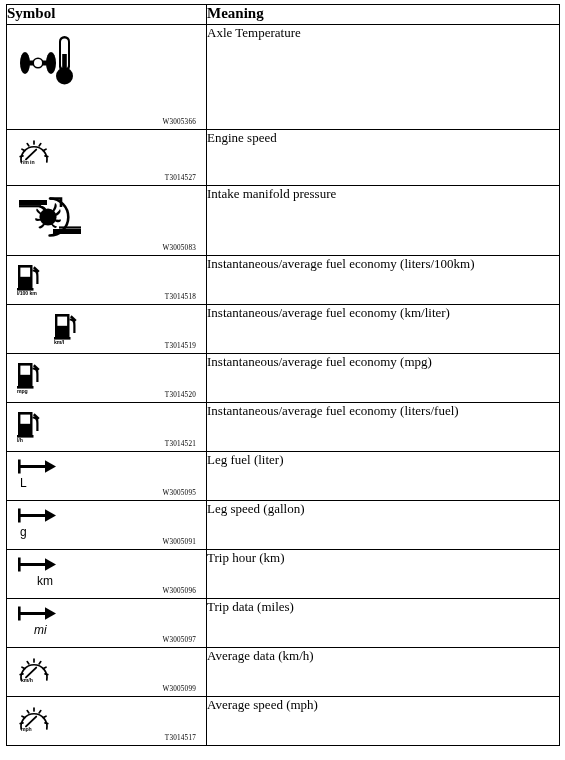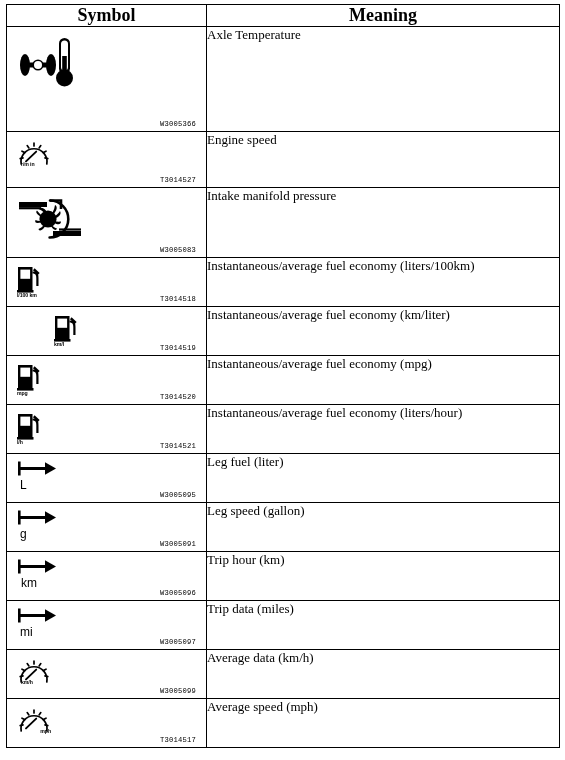--- a/index.html
+++ b/index.html
@@ -29,23 +29,23 @@
   }
   table.symbol-table td, table.symbol-table th {
     border: 1.6px solid #000000;
     padding: 0;
     vertical-align: top;
   }
   col.c-symbol { width: 200px; }
   col.c-meaning { width: 353px; }
 
   th.head-cell {
-    text-align: center;
+    text-align: left;
     font-weight: bold;
-    font-size: 18px;
+    font-size: 15px;
     padding: 5px 0 5px 9px;
     height: 19px;
     vertical-align: middle;
   }
 
   td.symbol-cell {
     position: relative;
   }
   td.meaning-cell {
     font-size: 13px;
@@ -61,21 +61,21 @@
   .glyph {
     position: absolute;
     left: 10px;
     top: 7px;
   }
   .code {
     position: absolute;
     right: 10px;
     bottom: 3px;
     font-size: 7.2px;
-    font-family: Liberation Mono, monospace;
+    font-family: Liberation Serif, serif;
     letter-spacing: 0.2px;
     white-space: nowrap;
   }
 
   
   .unit-label {
     font-family: "Liberation Sans", sans-serif;
     font-size: 5.2px;
     font-weight: bold;
     line-height: 1;
@@ -287,21 +287,21 @@
           <path d="M15.5 6.5 C 21.5 6.5, 21.5 9.5, 21.5 13.5 L21.5 21 L19.3 21 L19.3 13.5 C19.3 10.8, 19.0 8.6, 15.5 8.6 Z"></path>
 
           <path d="M17.6 3.2 L22.6 8.0 L20.6 10.0 L16.0 5.2 Z"></path>
         </g>
       </svg>
                 <div class="unit-label" style="margin-top: 0px; margin-left: 0px;">l/h</div>
               </div>
               <div class="code">T3014521</div>
             </div>
           </td>
-          <td class="meaning-cell">Instantaneous/average fuel economy (liters/hour)</td>
+          <td class="meaning-cell">Instantaneous/average fuel economy (liters/fuel)</td>
         </tr>
         <tr>
           <td class="symbol-cell" style="height: 48px;">
             <div class="sym-wrap" style="height: 48px;">
               <div class="glyph">
                 <svg width="40" height="22" viewBox="0 0 40 22" aria-hidden="true">
         <g fill="#000" stroke="#000">
 
           <rect x="1" y="0.5" width="2.6" height="14" stroke-width="0"></rect>
 
@@ -345,42 +345,42 @@
                 <svg width="40" height="22" viewBox="0 0 40 22" aria-hidden="true">
         <g fill="#000" stroke="#000">
 
           <rect x="1" y="0.5" width="2.6" height="14" stroke-width="0"></rect>
 
           <rect x="1" y="6.0" width="29" height="3.0" stroke-width="0"></rect>
 
           <path d="M28 1.2 L39 7.5 L28 13.8 Z" stroke-width="0"></path>
         </g>
       </svg>
-                <div class="unit-label big" style="margin-top: -4px; margin-left: 4px;">km</div>
+                <div class="unit-label big" style="margin-top: -4px; margin-left: 20px;">km</div>
               </div>
               <div class="code">W3005096</div>
             </div>
           </td>
           <td class="meaning-cell">Trip hour (km)</td>
         </tr>
         <tr>
           <td class="symbol-cell" style="height: 48px;">
             <div class="sym-wrap" style="height: 48px;">
               <div class="glyph">
                 <svg width="40" height="22" viewBox="0 0 40 22" aria-hidden="true">
         <g fill="#000" stroke="#000">
 
           <rect x="1" y="0.5" width="2.6" height="14" stroke-width="0"></rect>
 
           <rect x="1" y="6.0" width="29" height="3.0" stroke-width="0"></rect>
 
           <path d="M28 1.2 L39 7.5 L28 13.8 Z" stroke-width="0"></path>
         </g>
       </svg>
-                <div class="unit-label big" style="margin-top: -4px; margin-left: 3px;">mi</div>
+                <div class="unit-label big" style="margin-top: -4px; margin-left: 17px; font-style: italic;">mi</div>
               </div>
               <div class="code">W3005097</div>
             </div>
           </td>
           <td class="meaning-cell">Trip data (miles)</td>
         </tr>
         <tr>
           <td class="symbol-cell" style="height: 48px; margin-left: 12px;">
             <div class="sym-wrap" style="height: 48px;">
               <div class="glyph">
@@ -401,21 +401,21 @@
         </g>
       </svg>
                 <div class="unit-label" style="margin-top: -7px; margin-left: 4px;">km/h</div>
               </div>
               <div class="code">W3005099</div>
             </div>
           </td>
           <td class="meaning-cell">Average data (km/h)</td>
         </tr>
         <tr>
-          <td class="symbol-cell" style="height: 48px; text-align: right;">
+          <td class="symbol-cell" style="height: 48px;">
             <div class="sym-wrap" style="height: 48px;">
               <div class="glyph">
                 <svg width="34" height="30" viewBox="0 0 34 30" aria-hidden="true">
         <g fill="none" stroke="#000" stroke-width="1.7" stroke-linecap="round">
 
           <path d="M4.2 25.0 A 13 13 0 1 1 29.8 25.0"></path>
 
           <path d="M3.2 19.6 L6.0 18.9"></path>
           <path d="M5.0 12.2 L7.6 13.5"></path>
           <path d="M10.2 6.6 L11.9 8.9"></path>

